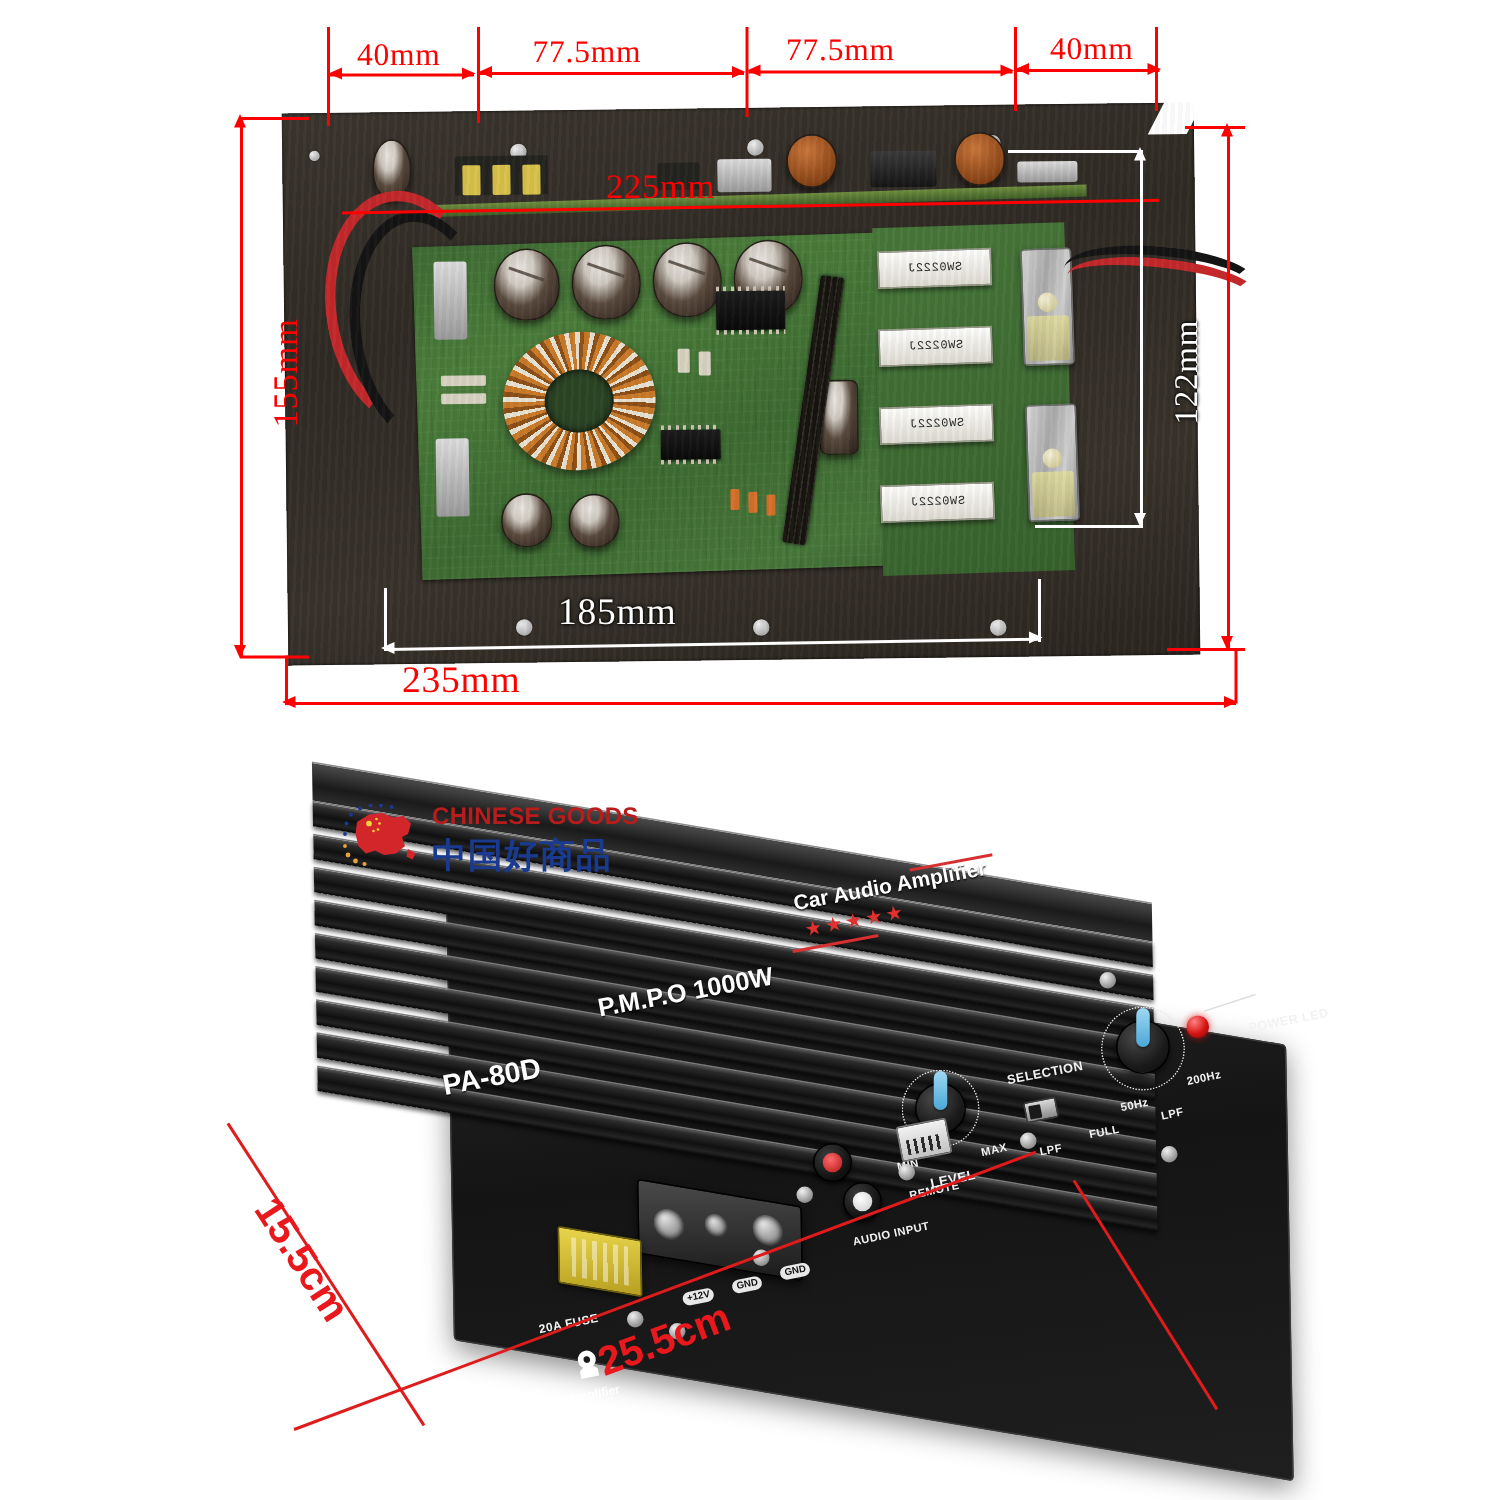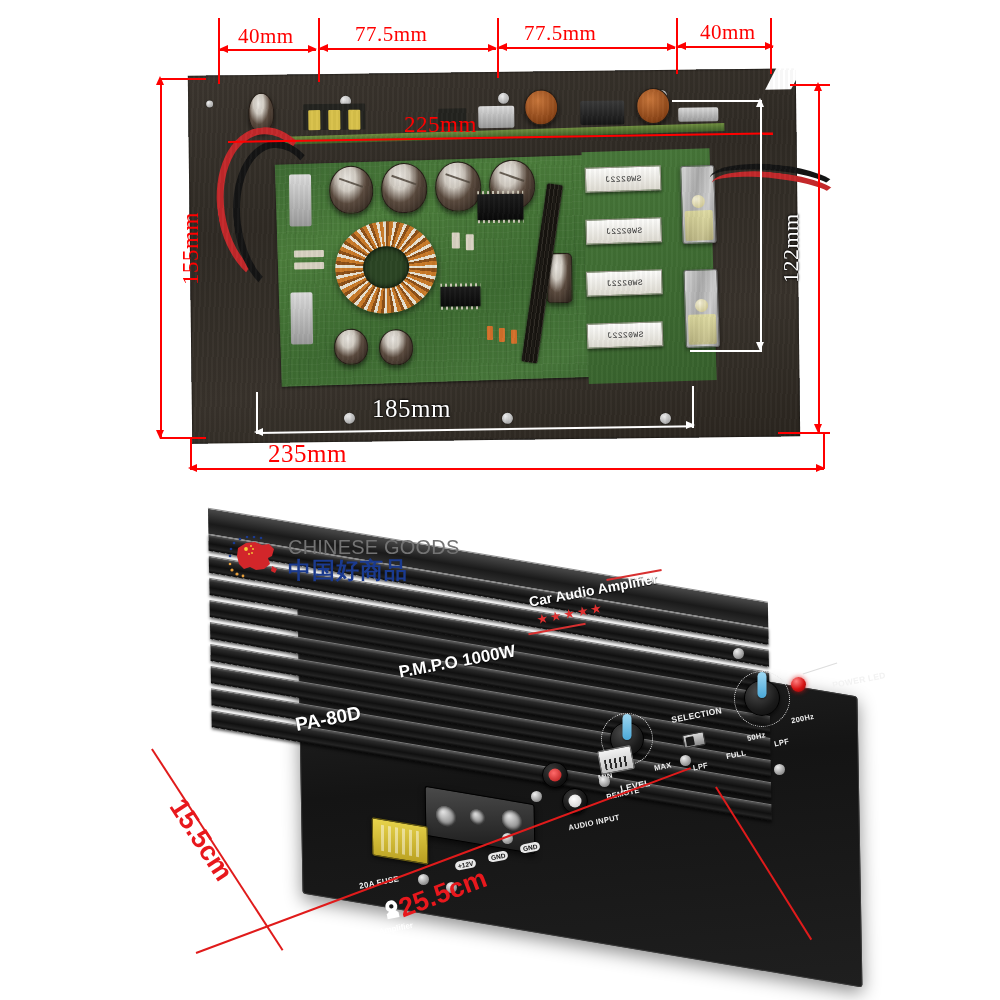--- a/index.html
+++ b/index.html
@@ -290,21 +290,21 @@
     transform-origin:0 50%;
   }
 
   
   .cg-logo{ position:absolute; left:222px; top:528px; width:170px; height:62px; }
   .cg-map{
     position:absolute; left:6px; top:8px; width:54px; height:44px;
   }
   .cg-en{
     position:absolute; left:66px; top:8px;
-    color:#737373; font-weight:normal; font-size:20px; letter-spacing:.2px;
+    color:#b91c1c; font-weight:bold; font-size:16px; letter-spacing:.2px;
     font-family:"Liberation Sans", sans-serif; white-space:nowrap;
   }
   .cg-cn{
     position:absolute; left:66px; top:27px;
     color:#1a3a8f; font-weight:bold; font-size:23px; letter-spacing:1px;
     font-family:"DejaVu Sans", sans-serif; white-space:nowrap;
   }
 </style>
 </head>
 <body>

